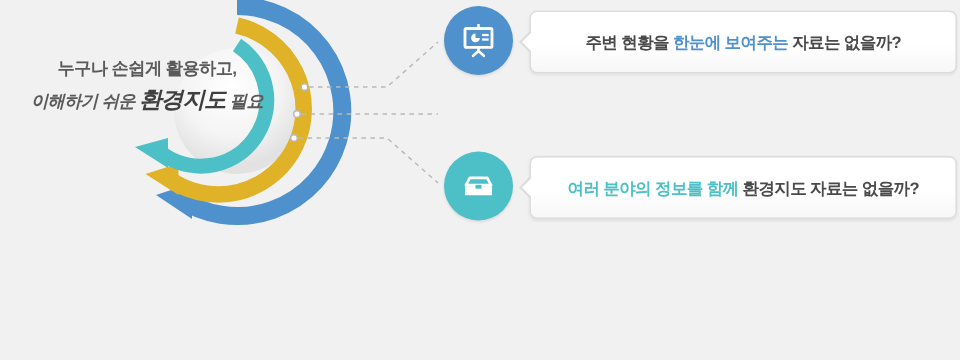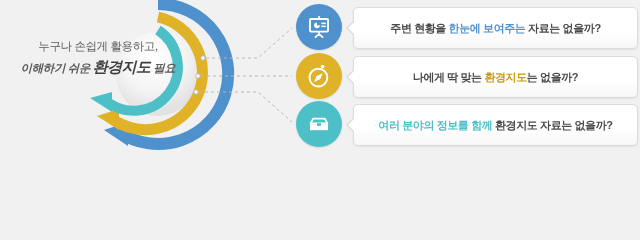--- a/index.html
+++ b/index.html
@@ -30,21 +30,21 @@
     top: 38px;
     width: 180px;
     text-align: center;
     line-height: 1.45;
     color: #5a5a5a;
     z-index: 5;
   }
   .headline .line1 {
     display: block;
     font-size: 11.5px;
-    font-weight: normal;
+    font-weight: bold;
     letter-spacing: -0.4px;
     white-space: nowrap;
   }
   .headline .line2 {
     display: block;
     font-size: 11.5px;
     font-weight: bold;
     letter-spacing: -0.4px;
     white-space: nowrap;
     margin-top: 1px;
@@ -196,34 +196,20 @@
         <path d="M 13 17.6 L 13 20 M 13 20 L 9.4 23.2 M 13 20 L 16.6 23.2" stroke="#ffffff" stroke-width="1.7" fill="none" stroke-linecap="round"></path>
       </svg>
     </div>
     <div class="bubble">
       <span class="tail"></span>
       <span class="tail-in"></span>
       <span class="bubble-text"><span>주변 현황을 </span><span class="hl-blue">한눈에 보여주는</span><span> 자료는 없을까?</span></span>
     </div>
   </div>
 
-  <div class="row r2">
-    <div class="badge" style="background:#e0b228">
-      <svg width="26" height="26" viewBox="0 0 26 26">
-        <circle cx="16.6" cy="3.6" r="1.9" fill="#ffffff"></circle>
-        <circle cx="12.4" cy="14.6" r="8.9" fill="none" stroke="#ffffff" stroke-width="2"></circle>
-        <path d="M 16.6 10.2 L 10.4 13.2 L 8.2 19 L 14.4 16 Z" fill="#ffffff"></path>
-      </svg>
-    </div>
-    <div class="bubble">
-      <span class="tail"></span>
-      <span class="tail-in"></span>
-      <span class="bubble-text"><span>나에게 딱 맞는 </span><span class="hl-gold">환경지도</span><span>는 없을까?</span></span>
-    </div>
-  </div>
 
   <div class="row r3">
     <div class="badge" style="background:#4cc0c6">
       <svg width="26" height="26" viewBox="0 0 26 26">
         <path d="M 7.2 7.6 L 18.8 7.6 L 21.4 12.4 L 4.6 12.4 Z" fill="none" stroke="#ffffff" stroke-width="1.8" stroke-linejoin="round"></path>
         <path d="M 4 13.2 L 22 13.2 L 22 19.2 L 4 19.2 Z" fill="#ffffff"></path>
         <rect x="11" y="12.2" width="4" height="2.6" fill="#4cc0c6"></rect>
       </svg>
     </div>
     <div class="bubble">

